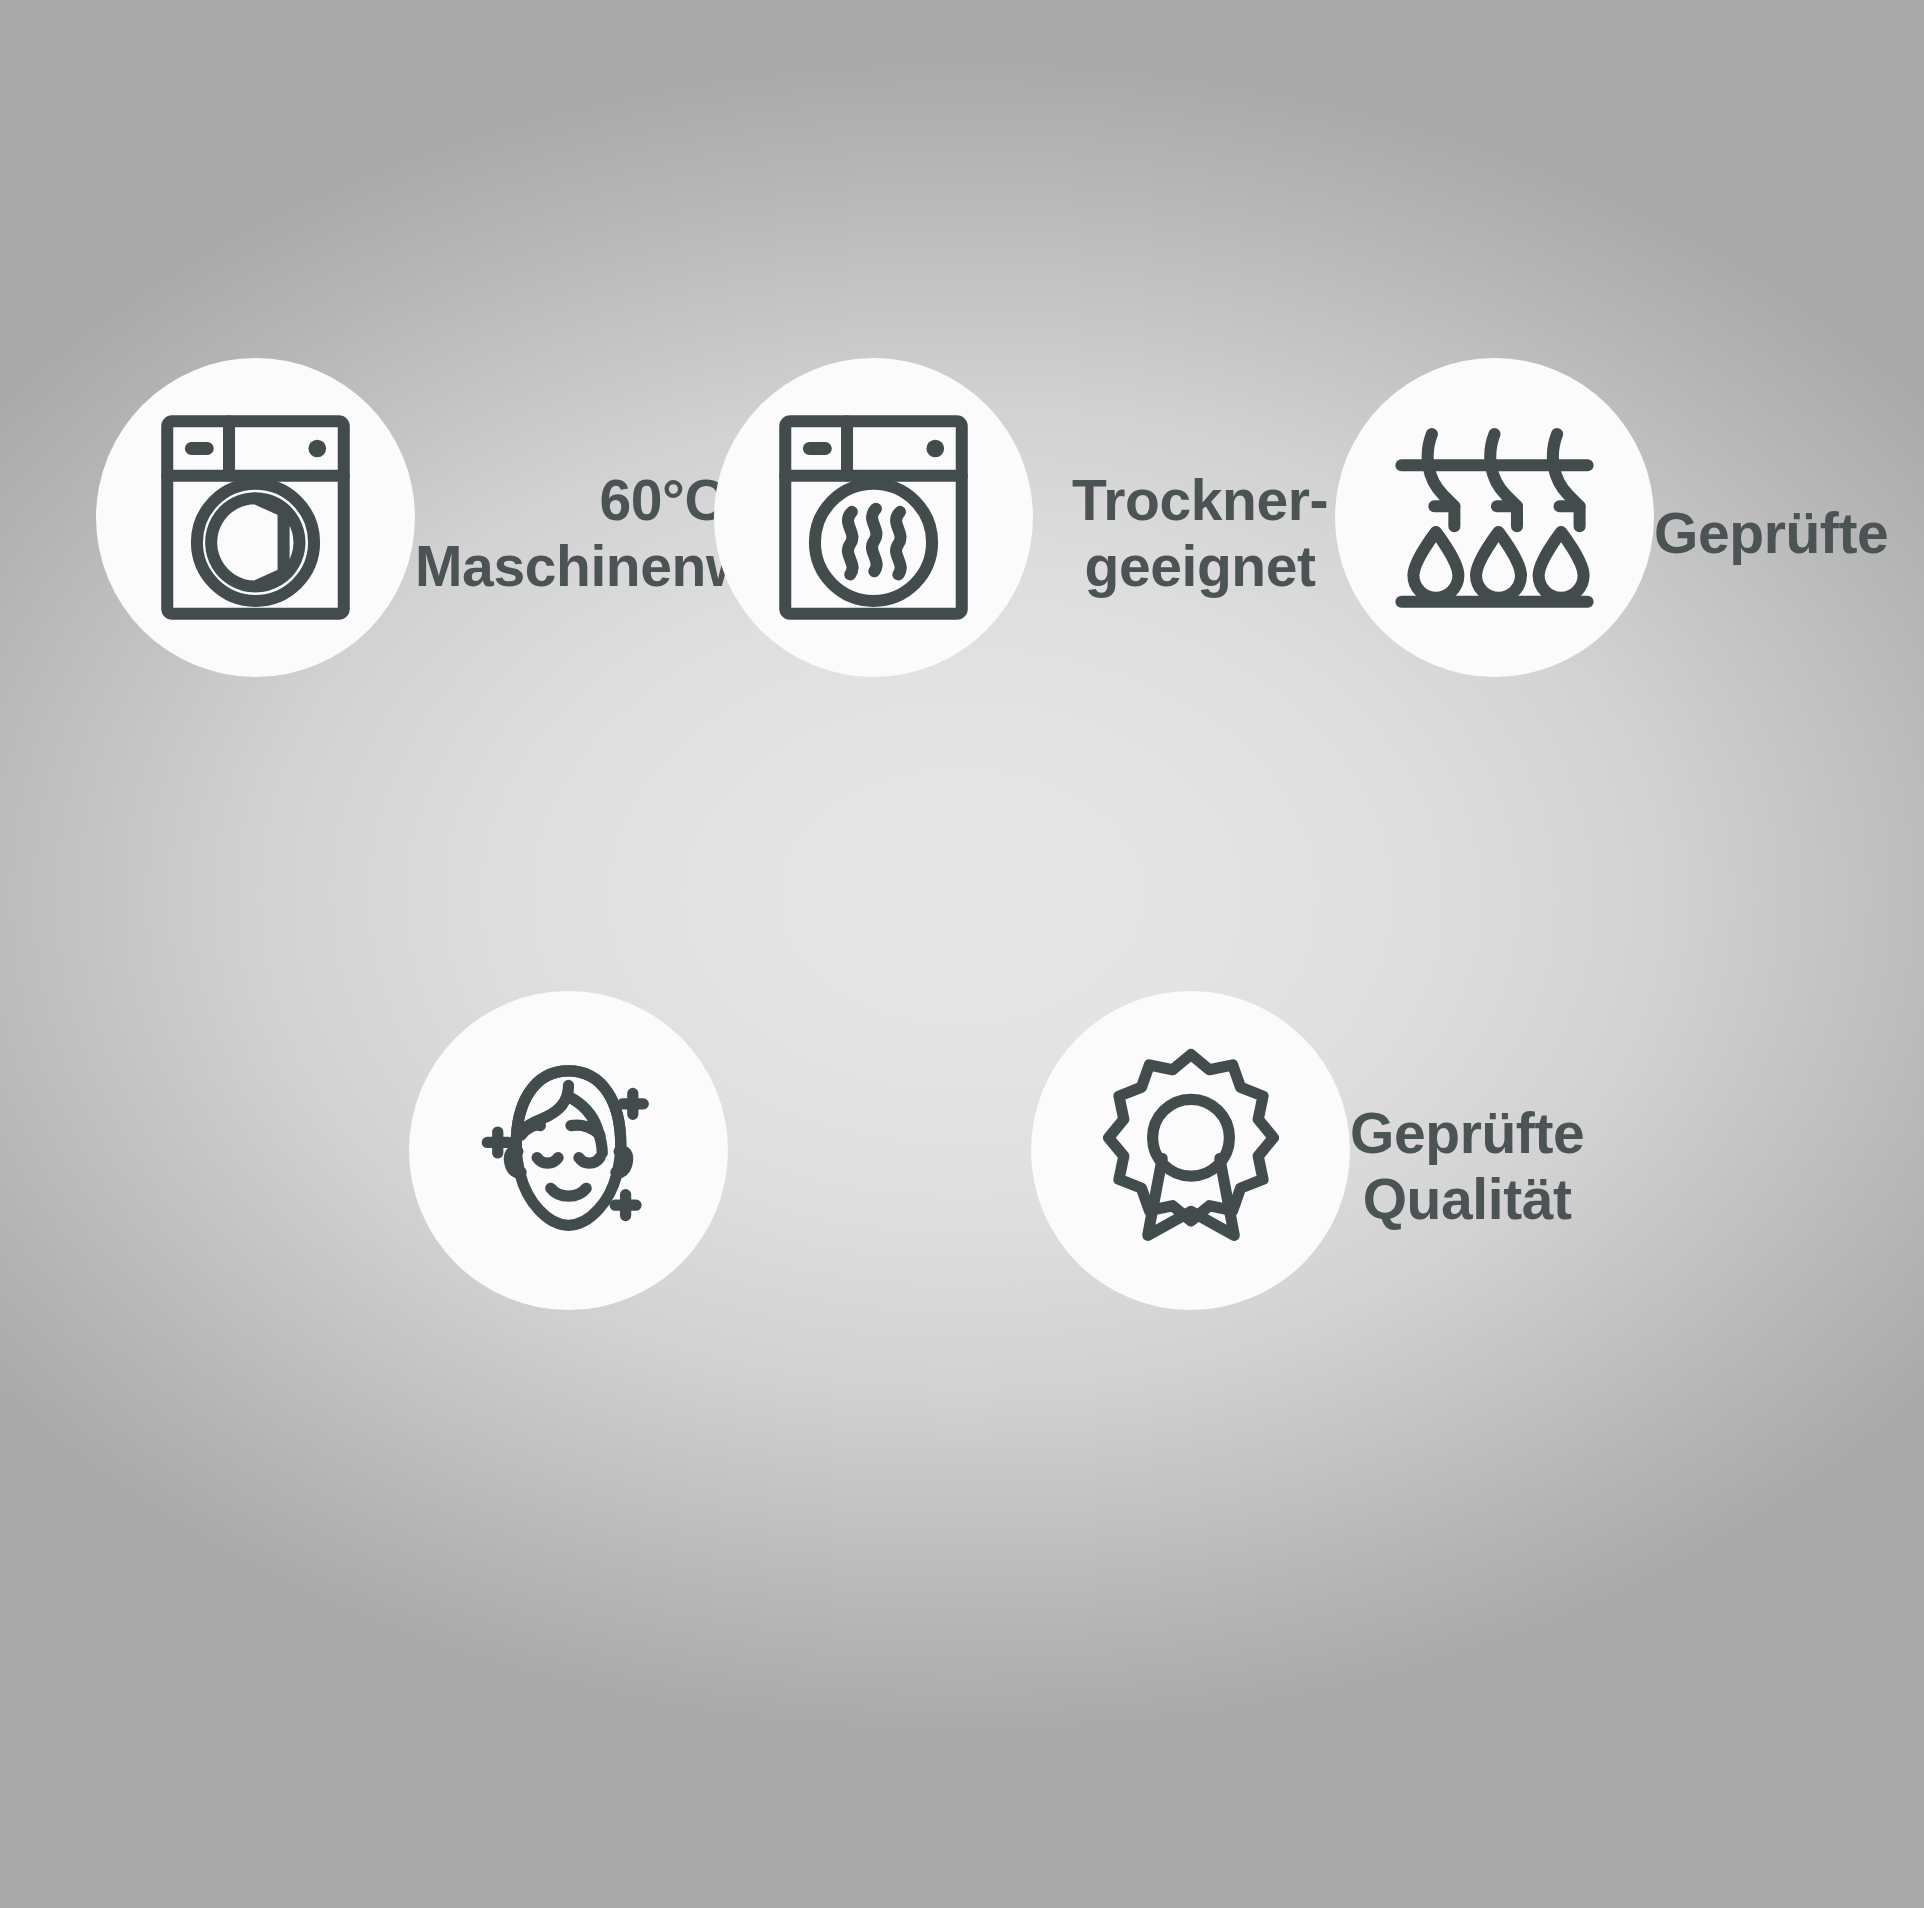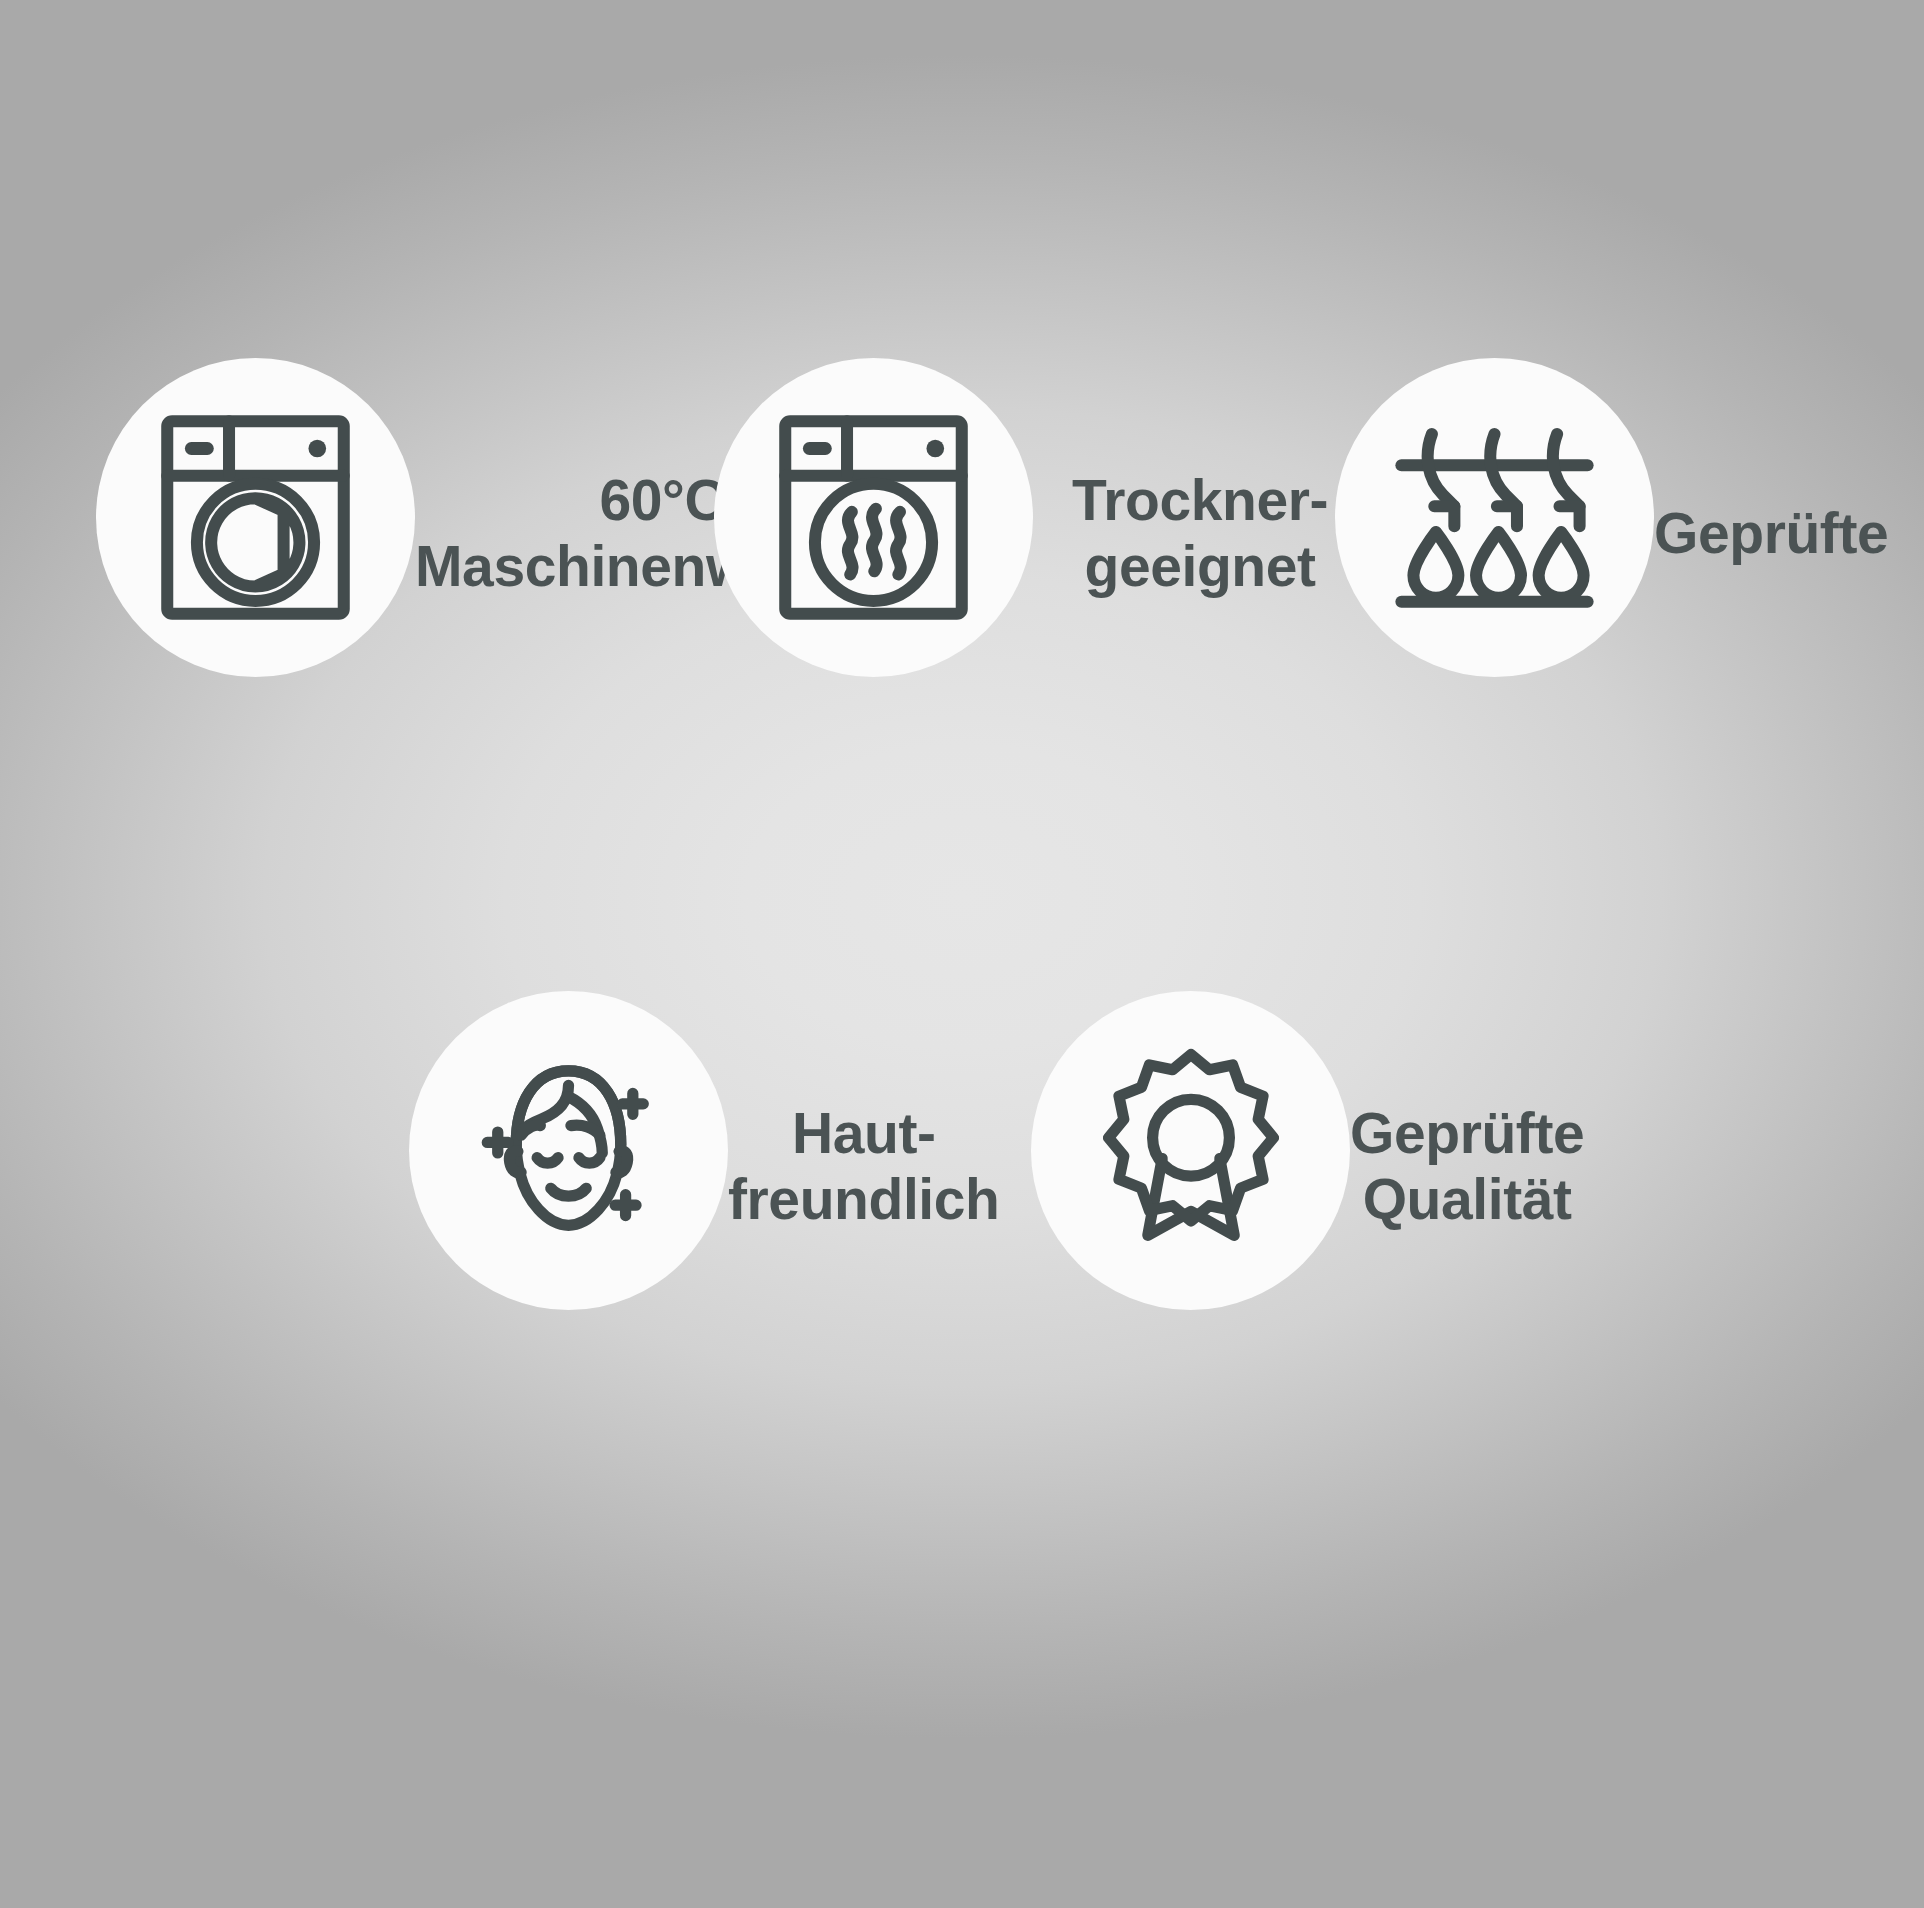--- a/index.html
+++ b/index.html
@@ -173,22 +173,20 @@
             <path d="M138 134 c6 9 20 9 26 0"></path>
 
             <path d="M103 172 c10 13 34 13 44 0"></path>
 
             <path d="M37 102 v26 M24 115 h26"></path>
             <path d="M205 54 v26 M192 67 h26"></path>
             <path d="M196 180 v26 M183 193 h26"></path>
           </svg>
         </span>
       </div>
-      <div class="feature-label">Haut-
-freundlich</div>
     </div>
 
     <div class="feature pos-quality">
       <div class="icon-circle">
         <span>
           <svg width="176" height="209" viewBox="0 0 220 260" fill="none" stroke="#434c4d" stroke-width="14" stroke-linecap="round" stroke-linejoin="round">
 
             <path d="M74 140 L56 236 L110 206 L164 236 L146 140"></path>
 
             <path d="M110 10 L133 29 L162 23 L172 51 L200 62 L194 91

